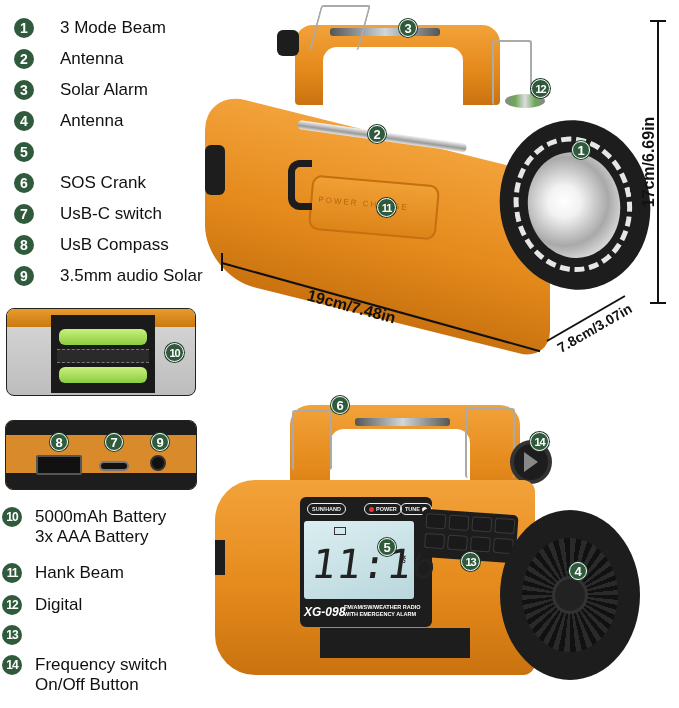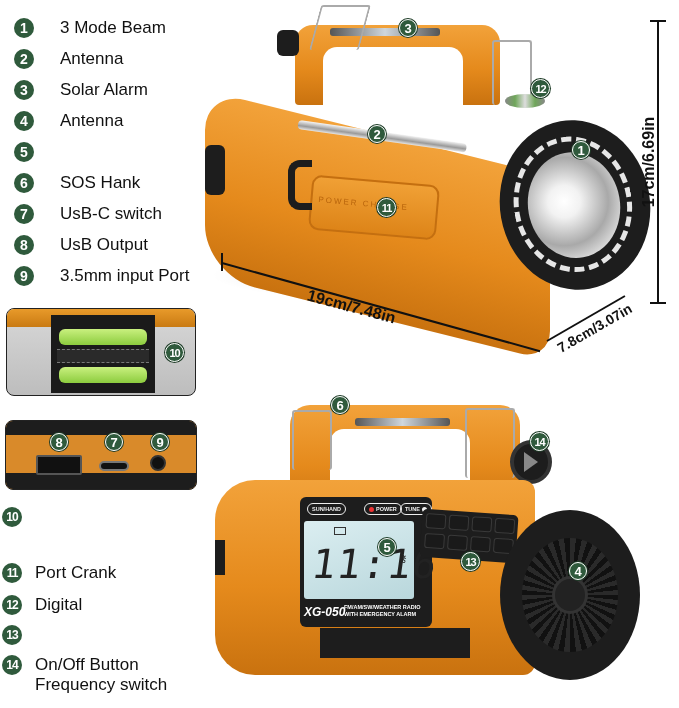--- a/index.html
+++ b/index.html
@@ -61,54 +61,58 @@
   </div>
   <div class="legend-item" style="top:111px">
     <span class="num">4</span>
     <span class="txt">Antenna</span>
   </div>
   <div class="legend-item" style="top:142px">
     <span class="num">5</span>
   </div>
   <div class="legend-item" style="top:173px">
     <span class="num">6</span>
-    <span class="txt">SOS Hank</span>
+    <span class="txt">SOS Crank</span>
   </div>
   <div class="legend-item" style="top:204px">
     <span class="num">7</span>
     <span class="txt">UsB-C switch</span>
   </div>
   <div class="legend-item" style="top:235px">
     <span class="num">8</span>
-    <span class="txt">UsB Output</span>
+    <span class="txt">UsB Compass</span>
   </div>
   <div class="legend-item" style="top:266px">
     <span class="num">9</span>
-    <span class="txt">3.5mm input Port</span>
+    <span class="txt">3.5mm audio Solar</span>
   </div>
 
   <div class="legend-item lower" style="top:507px; left:2px">
     <span class="num two">10</span>
+    <span class="txt">
+      <span style="display:block">5000mAh Battery</span>
+      <span style="display:block">3x AAA Battery</span>
+    </span>
   </div>
   <div class="legend-item lower" style="top:563px; left:2px">
     <span class="num two">11</span>
-    <span class="txt">Port Crank</span>
+    <span class="txt">Hank Beam</span>
   </div>
   <div class="legend-item lower" style="top:595px; left:2px">
     <span class="num two">12</span>
     <span class="txt">Digital</span>
   </div>
   <div class="legend-item lower" style="top:625px; left:2px">
     <span class="num two">13</span>
   </div>
   <div class="legend-item lower" style="top:655px; left:2px">
     <span class="num two">14</span>
     <span class="txt">
+      <span style="display:block">Frequency switch</span>
       <span style="display:block">On/Off Button</span>
-      <span style="display:block">Frequency switch</span>
     </span>
   </div>
 </div>
 
 <div class="inset" style="left:6px; top:308px; width:190px; height:88px; background:linear-gradient(180deg,#d8d8d8,#bdbdbd);">
   <div style="position:absolute; left:0; top:0; width:100%; height:18px; background:linear-gradient(180deg,#e89a2a,#c97a12);"></div>
   <div style="position:absolute; left:44px; top:6px; width:104px; height:78px; background:#1a1a1a;">
     <div style="position:absolute; left:8px; top:14px; width:88px; height:16px; border-radius:6px; background:linear-gradient(180deg,#c9f07f,#8ccc3e);"></div>
     <div style="position:absolute; left:6px; top:34px; width:92px; height:14px; background:#2a2a2a; border-top:1px dashed #777; border-bottom:1px dashed #777;"></div>
     <div style="position:absolute; left:8px; top:52px; width:88px; height:16px; border-radius:6px; background:linear-gradient(180deg,#c9f07f,#8ccc3e);"></div>
@@ -203,21 +207,21 @@
     </div>
     <div class="pill" style="left:100px; top:6px;">
       <span>TUNE</span>
       <span style="display:inline-block; width:5px; height:5px; border-radius:50%; background:#eee; margin-left:2px;"></span>
     </div>
     <div class="lcd" style="left:4px; top:24px; width:110px; height:78px;">
       <div style="position:absolute; left:30px; top:6px; width:12px; height:8px; border:1px solid #333;"></div>
       <div style="position:absolute; left:8px; top:20px; font-size:40px; font-weight:normal; transform:skewX(-8deg); letter-spacing:1px;">11:16</div>
       <div style="position:absolute; left:96px; top:32px; font-size:10px;">⚷</div>
     </div>
-    <div style="position:absolute; left:4px; top:108px; font-size:12px; color:#fff; font-weight:bold; font-style:italic;">XG-050</div>
+    <div style="position:absolute; left:4px; top:108px; font-size:12px; color:#fff; font-weight:bold; font-style:italic;">XG-098</div>
     <div style="position:absolute; left:44px; top:107px; font-size:5.5px; color:#fff; font-weight:bold; line-height:7px;">
       <span style="display:block">FM/AM/SW/WEATHER RADIO</span>
       <span style="display:block">WITH EMERGENCY ALARM</span>
     </div>
   </div>
 
   <div class="dark" style="position:absolute; left:421px; top:512px; width:96px; height:48px; border-radius:5px; transform:rotate(4deg);">
     <div class="key" style="left:4px; top:4px;"></div>
     <div class="key" style="left:27px; top:4px;"></div>
     <div class="key" style="left:50px; top:4px;"></div>

